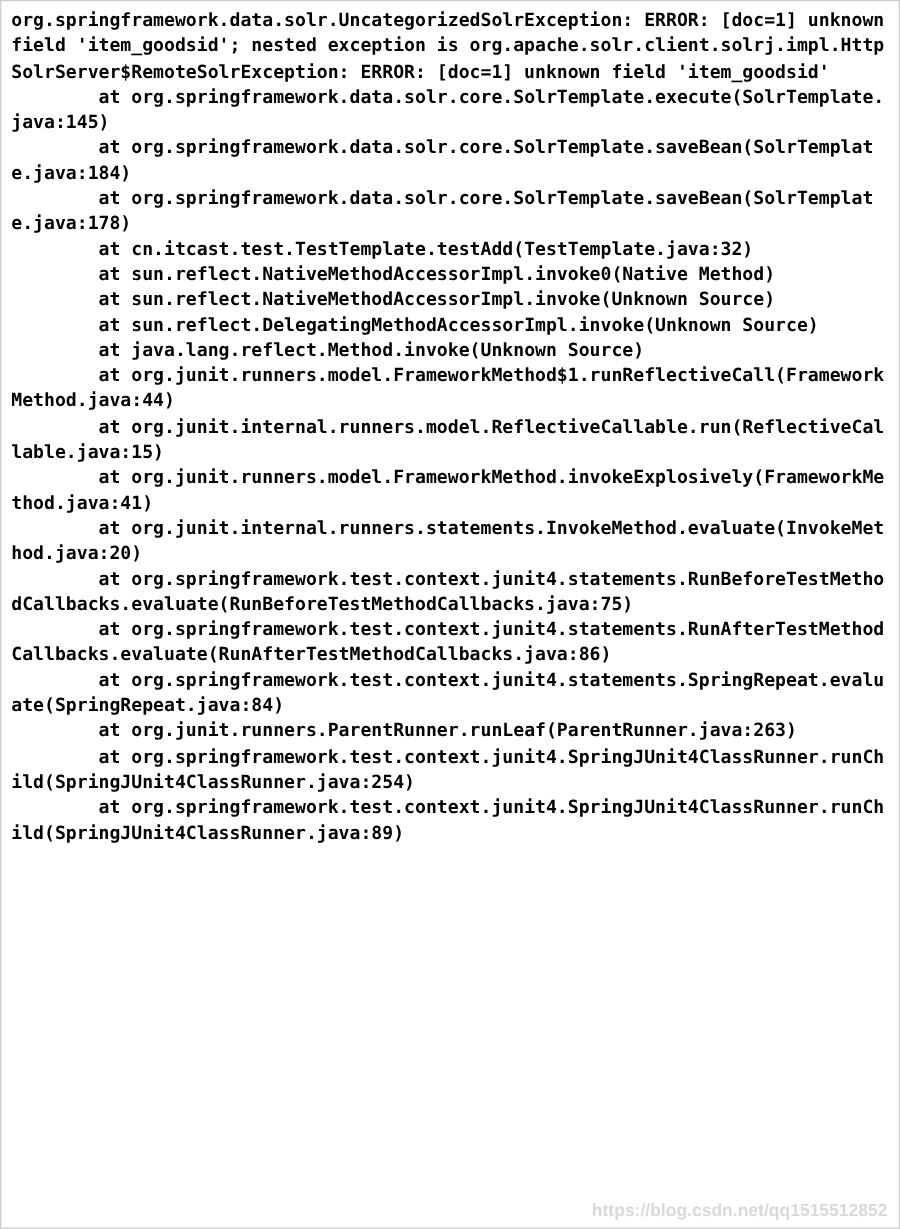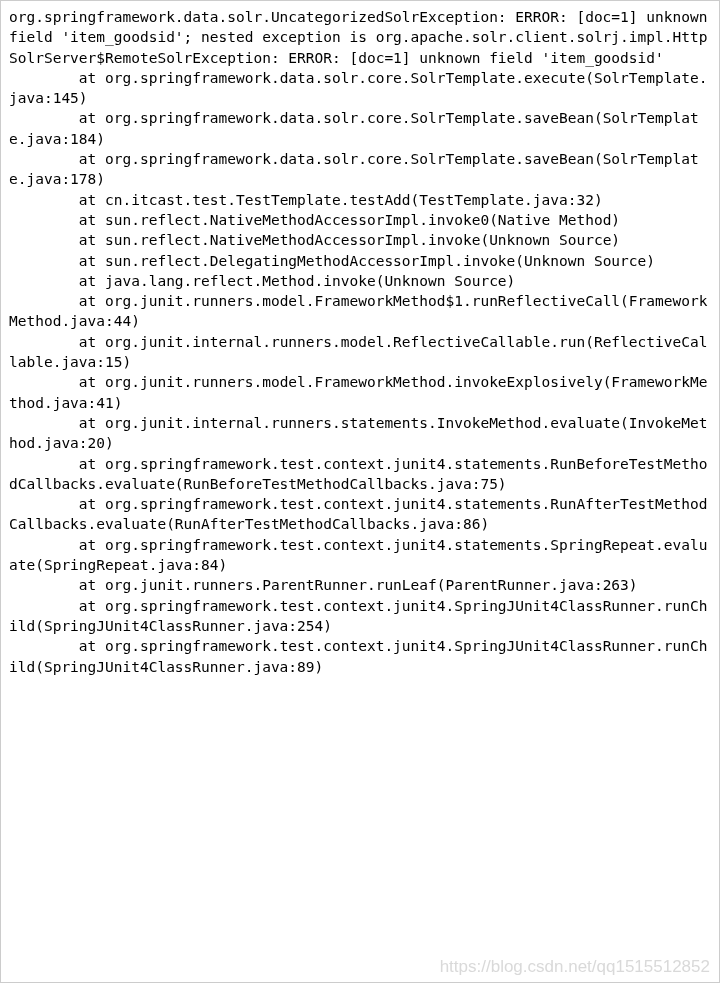--- a/index.html
+++ b/index.html
@@ -1,18 +1,19 @@
 <!DOCTYPE html>
 <html><head>
   <meta charset="utf-8">
   <style>
     * {
       margin: 0;
       padding: 0;
       box-sizing: border-box;
+      font-weight: bold;
     }
     body {
       width: 720px;
       height: 983px;
       background: #ffffff;
       font-family: "SimSun", "NSimSun", monospace;
       font-size: 14.5px;
       line-height: 1.4;
       color: #000000;
       padding: 6px 8px;
@@ -20,21 +21,21 @@
       overflow: hidden;
     }
     .stacktrace {
       white-space: pre-wrap;
       word-break: break-all;
     }
     .watermark {
       position: absolute;
       bottom: 4px;
       right: 10px;
-      font-size: 17px;
+      font-size: 14px;
       color: rgba(180, 180, 180, 0.5);
       font-family: Arial, sans-serif;
       pointer-events: none;
     }
   </style>
 </head>
 <body>
 
 <div class="stacktrace">org.springframework.data.solr.UncategorizedSolrException: ERROR: [doc=1] unknown field 'item_goodsid'; nested exception is org.apache.solr.client.solrj.impl.HttpSolrServer$RemoteSolrException: ERROR: [doc=1] unknown field 'item_goodsid'
 	at org.springframework.data.solr.core.SolrTemplate.execute(SolrTemplate.java:145)

